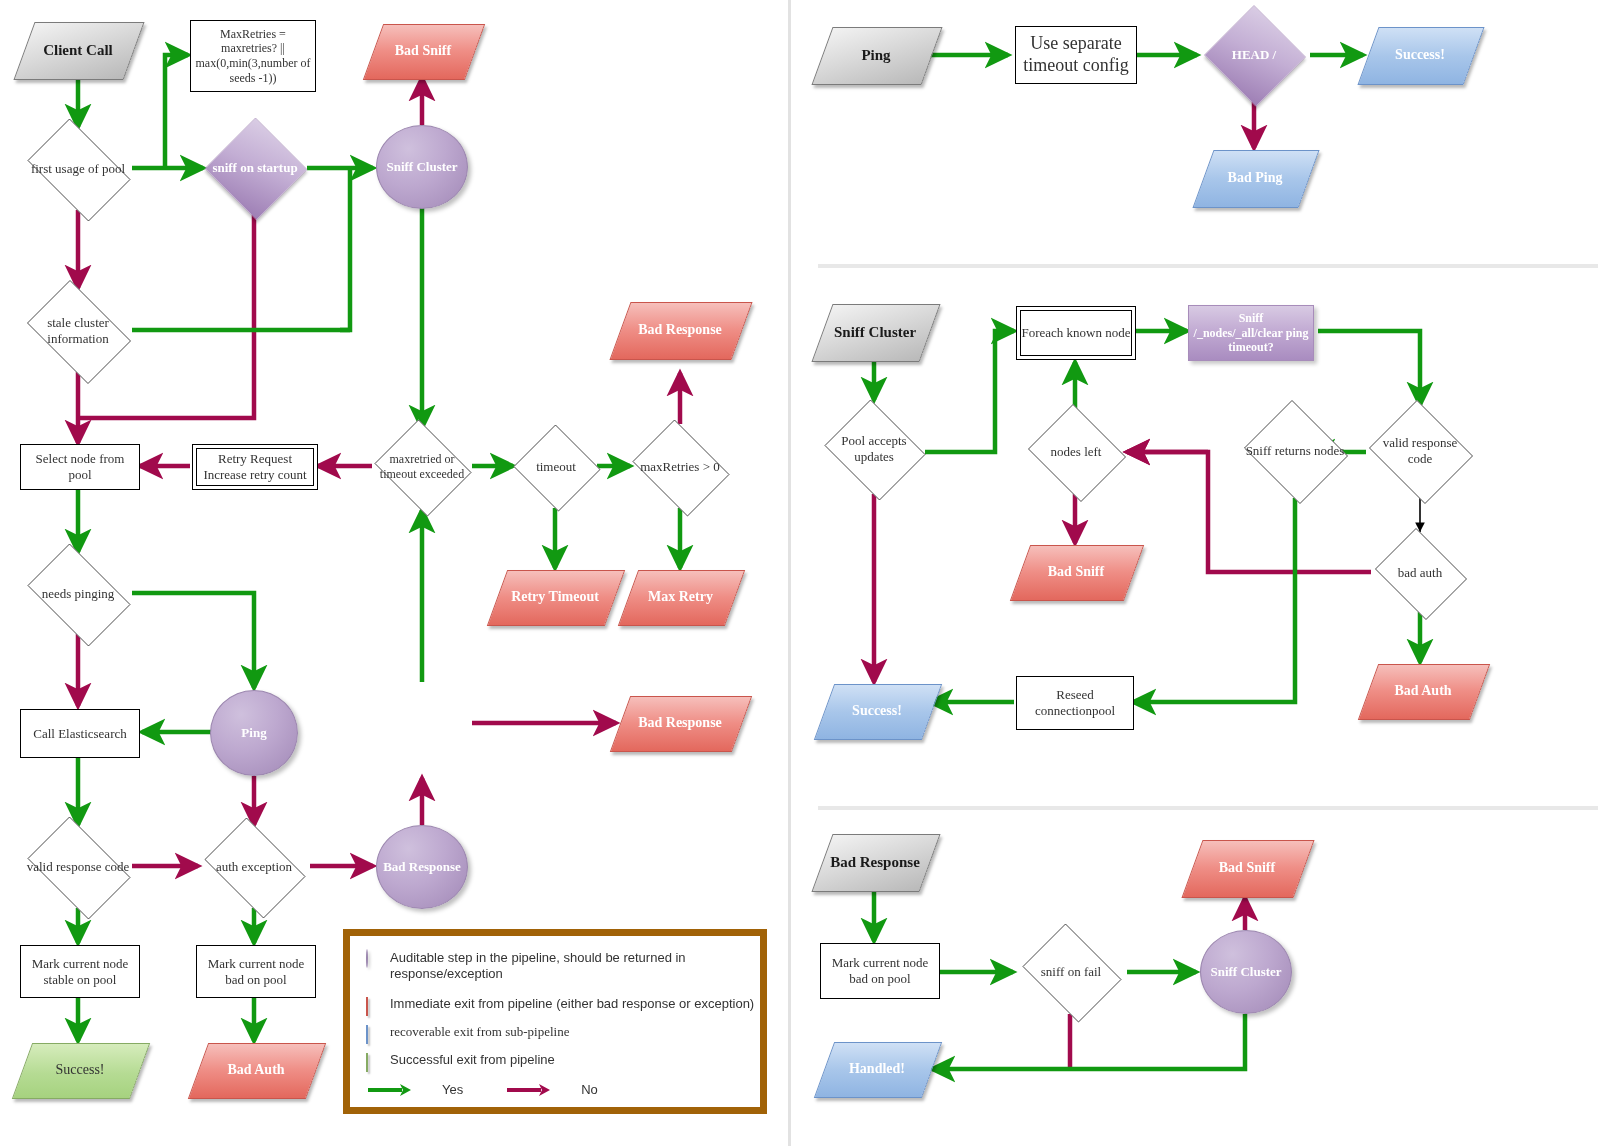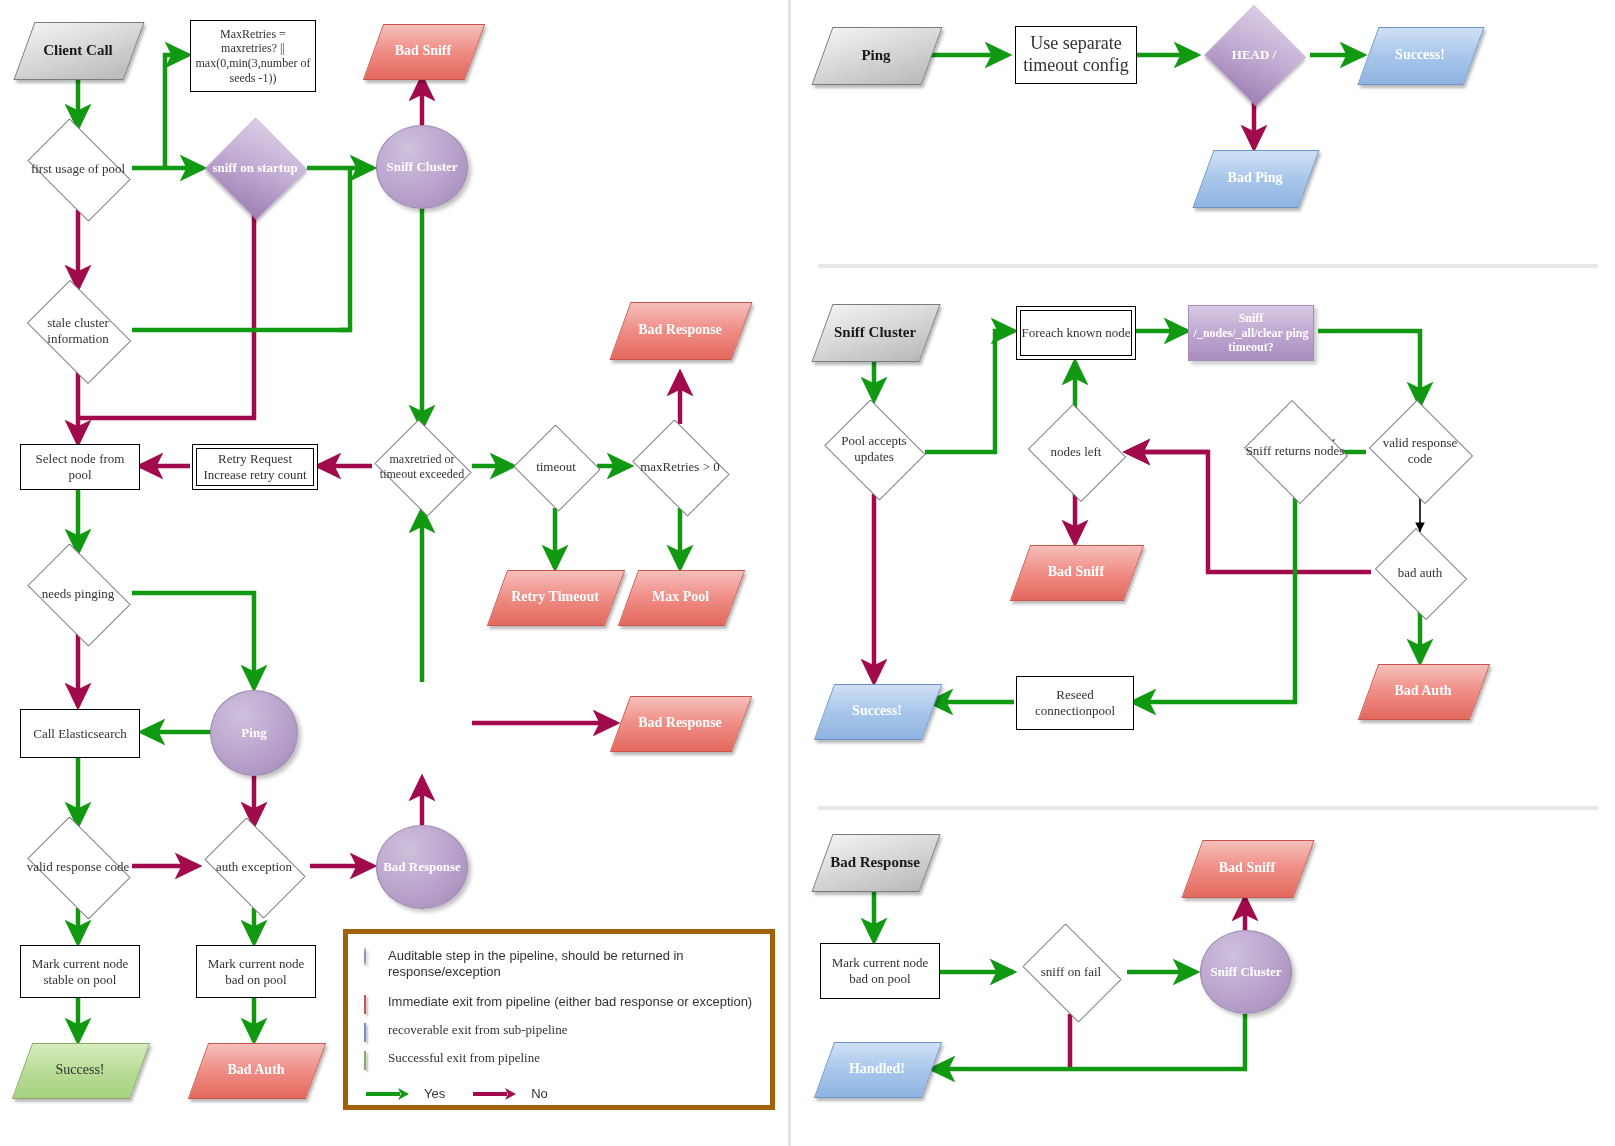--- a/index.html
+++ b/index.html
@@ -47,21 +47,21 @@
        border:1px solid #a98fba;transform:rotate(45deg) scale(.7071);
        box-shadow:3px 3px 4px rgba(0,0,0,.22);}
   .pdia .lbl{position:relative;z-index:2;}
 
   
   .pbox{color:#fff;font-size:13px;font-weight:bold;border:1px solid #a78cba;
         background:linear-gradient(180deg,#d8cae3 0%,#c2abd3 45%,#a98cc0 100%);
         box-shadow:3px 3px 4px rgba(0,0,0,.22);}
 
   
-  #legend{position:absolute;border:5px solid #a16207;background:#fff;z-index:8;padding-left:12px;}
+  #legend{position:absolute;border:7px solid #a16207;background:#fff;z-index:8;}
   .lg-row{position:absolute;display:flex;align-items:flex-start;}
   .lg-text{font-size:13px;color:#333;line-height:1.25;}
   .lg-ic{position:relative;flex:0 0 auto;}
   .lg-circ{width:30px;height:26px;border-radius:50%;
      background:radial-gradient(circle at 35% 28%, #cfc0dd 0%, #bda8cf 45%, #a188b6 100%);
      border:1px solid #9b86ae;box-shadow:2px 2px 3px rgba(0,0,0,.22);}
   .lg-par{width:30px;height:14px;transform:skewX(-20deg);border:1px solid #7a7a7a;
      box-shadow:2px 2px 2px rgba(0,0,0,.25);}
   .lg-par.red{background:linear-gradient(180deg,#f6bfbb,#e3685d);border-color:#c9554c;}
   .lg-par.blue{background:linear-gradient(180deg,#cfe0f5,#8fb4e2);border-color:#6c93c9;}
@@ -265,21 +265,21 @@
     <span class="lbl">maxRetries &gt; 0</span>
   </div>
 
   <div class="node par red" style="left:497px;top:570px;width:116px;height:54px;">
     <span class="pshape"></span>
     <span class="lbl">Retry Timeout</span>
   </div>
 
   <div class="node par red" style="left:628px;top:570px;width:105px;height:54px;">
     <span class="pshape"></span>
-    <span class="lbl">Max Pool</span>
+    <span class="lbl">Max Retry</span>
   </div>
 
   <div class="node dia" style="left:18px;top:553px;width:120px;height:82px;">
     <span class="dshape"></span>
     <span class="lbl">needs pinging</span>
   </div>
 
   <div class="node proc" style="left:20px;top:709px;width:120px;height:49px;">
     <span class="lbl">Call Elasticsearch</span>
   </div>
@@ -334,23 +334,23 @@
     <div class="lg-row" style="left:16px;top:60px;width:390px;">
       <span class="lg-ic" style="padding-top:2px;"><span class="lg-par red"></span></span>
       <span class="lg-text" style="margin-left:22px;">Immediate exit from pipeline (either bad response or exception)</span>
     </div>
     <div class="lg-row" style="left:16px;top:88px;width:390px;font-family:Liberation Serif, serif;">
       <span class="lg-ic" style="padding-top:2px;"><span class="lg-par blue"></span></span>
       <span class="lg-text" style="margin-left:22px;">recoverable exit from sub-pipeline</span>
     </div>
     <div class="lg-row" style="left:16px;top:116px;width:390px;">
       <span class="lg-ic" style="padding-top:2px;"><span class="lg-par green"></span></span>
-      <span class="lg-text" style="margin-left:22px;font-family:Liberation Serif, serif;">Successful exit from pipeline</span>
+      <span class="lg-text" style="margin-left:22px;">Successful exit from pipeline</span>
     </div>
-    <div class="lg-row" style="left:16px;top:152px;">
+    <div class="lg-row" style="left:16px;top:146px;gap:16px;">
       <svg width="46" height="16">
         <line x1="2" y1="8" x2="36" y2="8" stroke="#119911" stroke-width="4"></line>
         <path d="M34,2 L45,8 L34,14 L37,8 Z" fill="#119911"></path>
       </svg>
       <span class="lg-text" style="margin-left:14px;">Yes</span>
       <svg width="46" height="16" style="margin-left:26px;">
         <line x1="2" y1="8" x2="36" y2="8" stroke="#a10a4c" stroke-width="4"></line>
         <path d="M34,2 L45,8 L34,14 L37,8 Z" fill="#a10a4c"></path>
       </svg>
       <span class="lg-text" style="margin-left:14px;">No</span>

